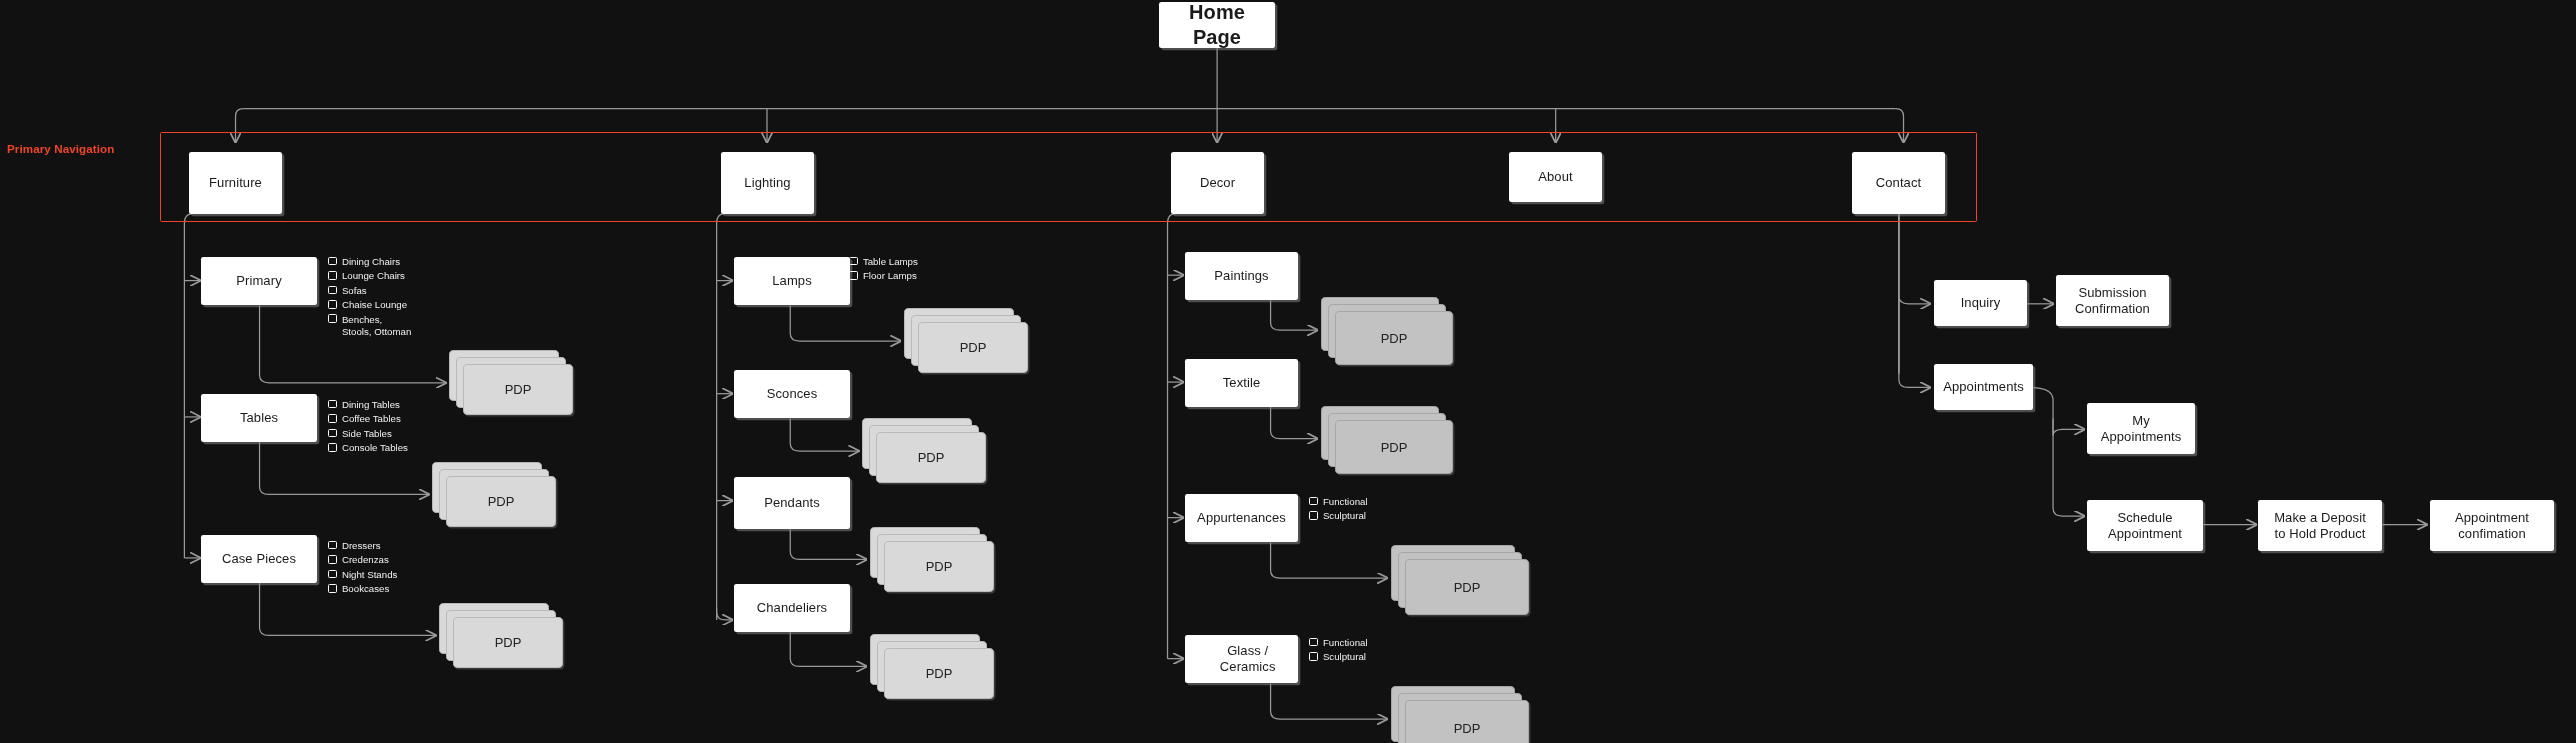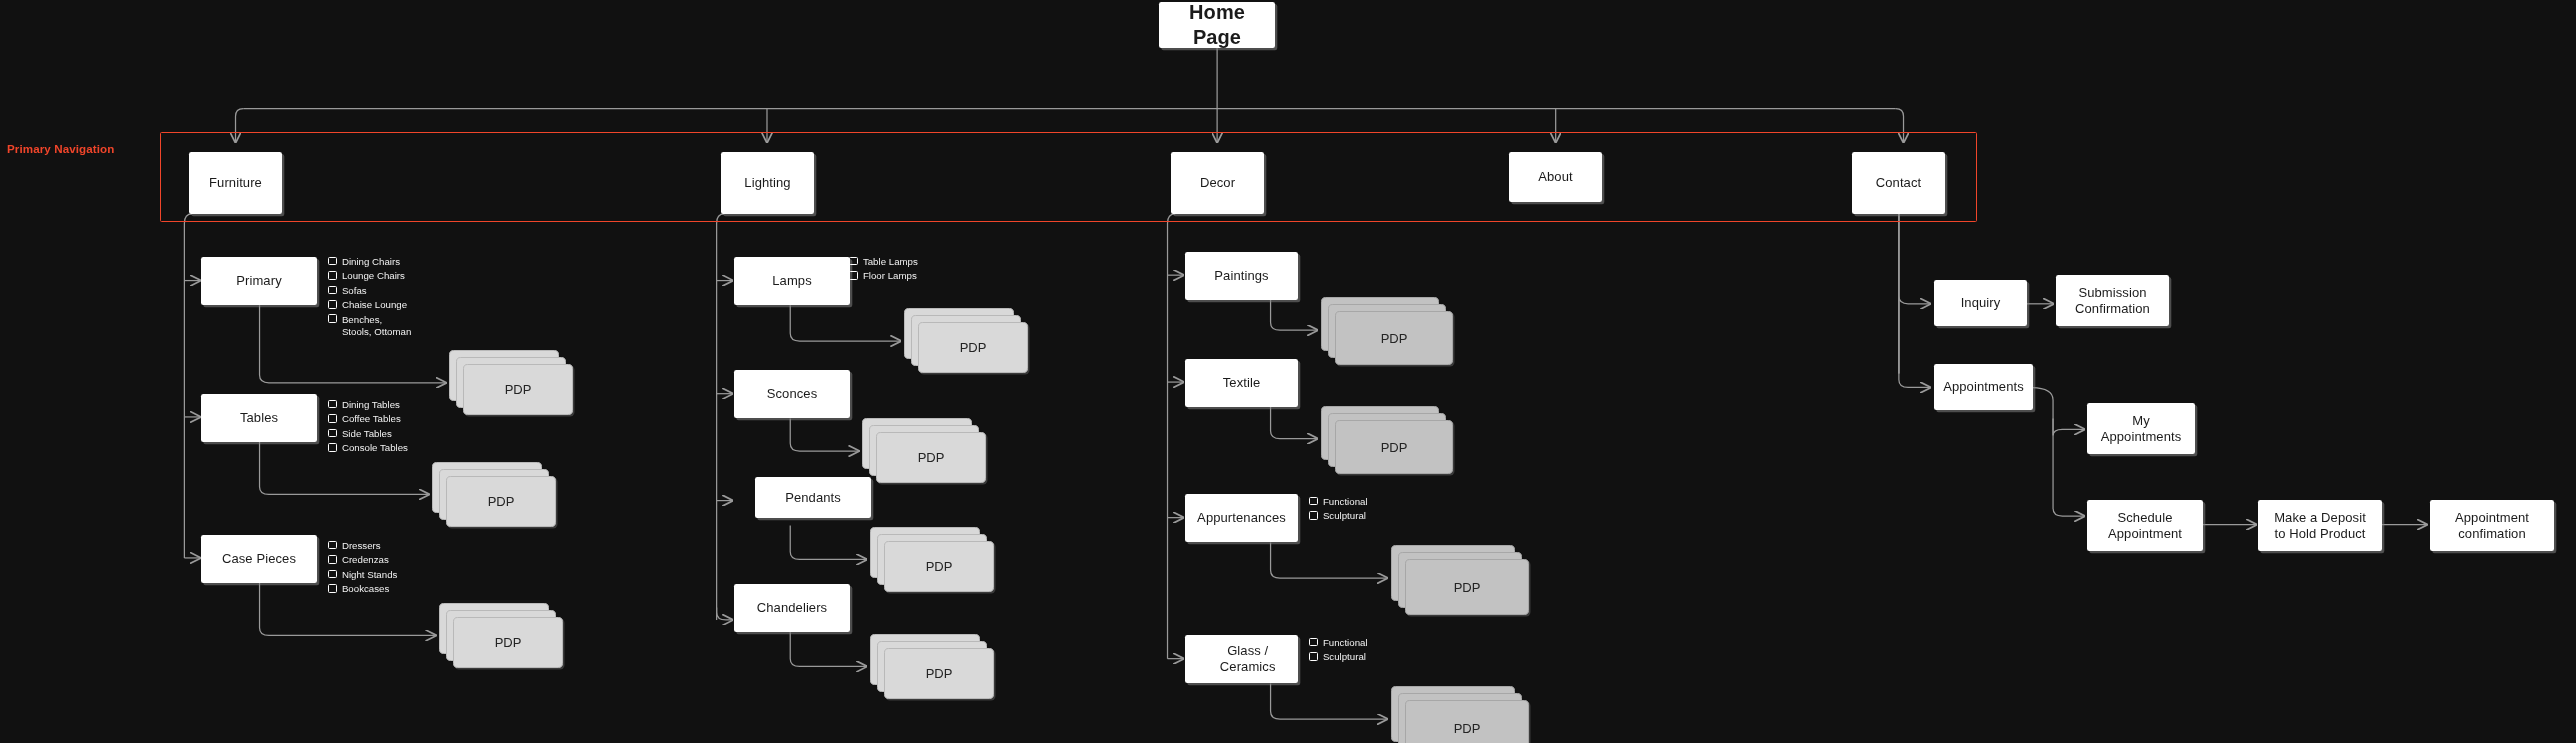--- a/index.html
+++ b/index.html
@@ -223,21 +223,21 @@
     <div class="card c3" style="width:110px;height:51px;">PDP</div>
   </div>
 
   <div class="node sub" style="left:734px;top:370px;width:116px;height:48px;">Sconces</div>
   <div class="pdpstack" style="left:862px;top:418px;width:124px;height:65px;">
     <div class="card c1" style="width:110px;height:51px;"></div>
     <div class="card c2" style="width:110px;height:51px;"></div>
     <div class="card c3" style="width:110px;height:51px;">PDP</div>
   </div>
 
-  <div class="node sub" style="left:734px;top:477px;width:116px;height:41px;margin-left:21px;">Pendants</div>
+  <div class="node sub" style="left:734px;top:477px;width:116px;height:52px;">Pendants</div>
   <div class="pdpstack" style="left:870px;top:527px;width:124px;height:65px;">
     <div class="card c1" style="width:110px;height:51px;"></div>
     <div class="card c2" style="width:110px;height:51px;"></div>
     <div class="card c3" style="width:110px;height:51px;">PDP</div>
   </div>
 
   <div class="node sub" style="left:734px;top:584px;width:116px;height:48px;">Chandeliers</div>
   <div class="pdpstack" style="left:870px;top:634px;width:124px;height:65px;">
     <div class="card c1" style="width:110px;height:51px;"></div>
     <div class="card c2" style="width:110px;height:51px;"></div>

